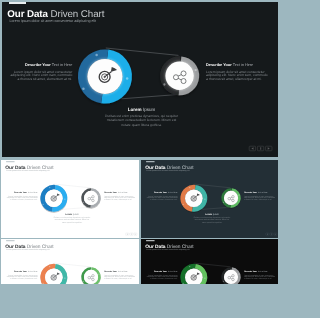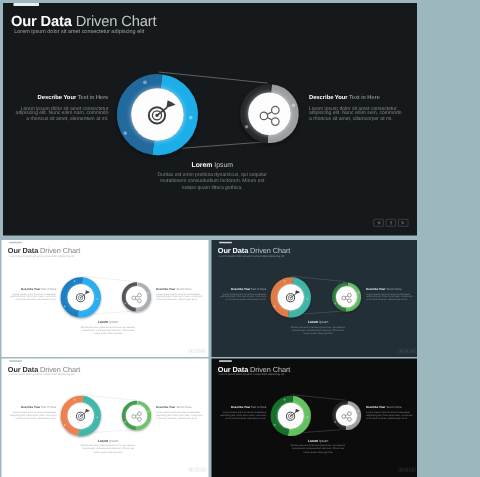--- a/index.html
+++ b/index.html
@@ -1,19 +1,19 @@
 <!DOCTYPE html>
 <html><head>
 <meta charset="utf-8">
 <style>
   html,body{margin:0;padding:0;}
   body{width:281px;height:318px;background:#9db7bf;overflow:hidden;
        font-family:"Liberation Sans",sans-serif;
        -webkit-font-smoothing:antialiased;text-rendering:geometricPrecision;}
-  .page{position:relative;width:281px;height:318px;overflow:hidden;}
+  .page{position:relative;width:281px;height:284px;overflow:hidden;}
 
   
   .frame{position:absolute;overflow:hidden;}
   .slide{position:absolute;left:0;top:0;width:276.2px;height:155px;transform-origin:0 0;}
 
   .topbar{position:absolute;left:7px;top:0px;width:17px;height:2.2px;}
   .title{position:absolute;left:5.3px;top:6.6px;font-size:9.8px;font-weight:700;white-space:nowrap;letter-spacing:-0.1px;}
   .title .lt{font-weight:400;}
   .subtitle{position:absolute;left:7.5px;top:16.7px;font-size:3.65px;white-space:nowrap;}
 

